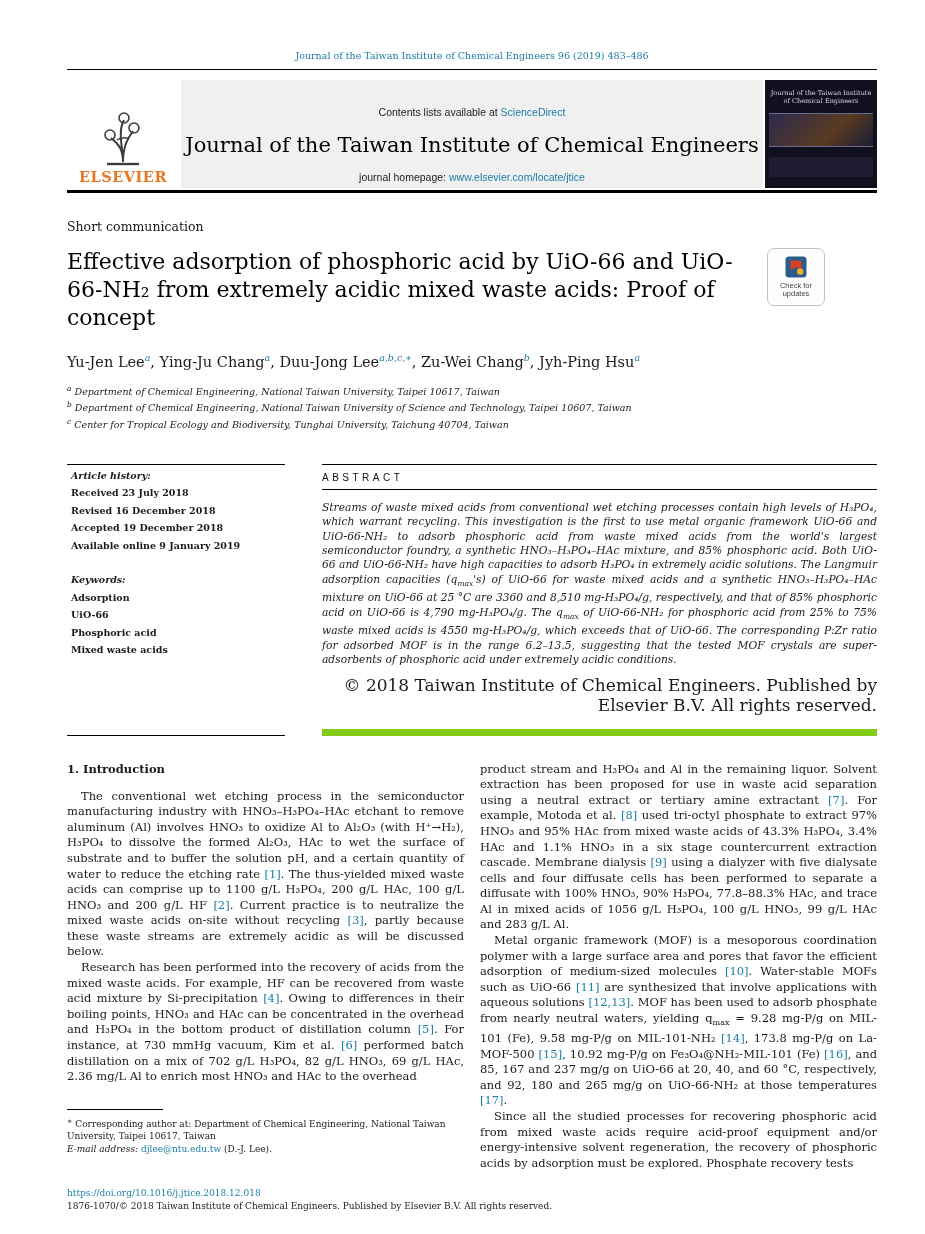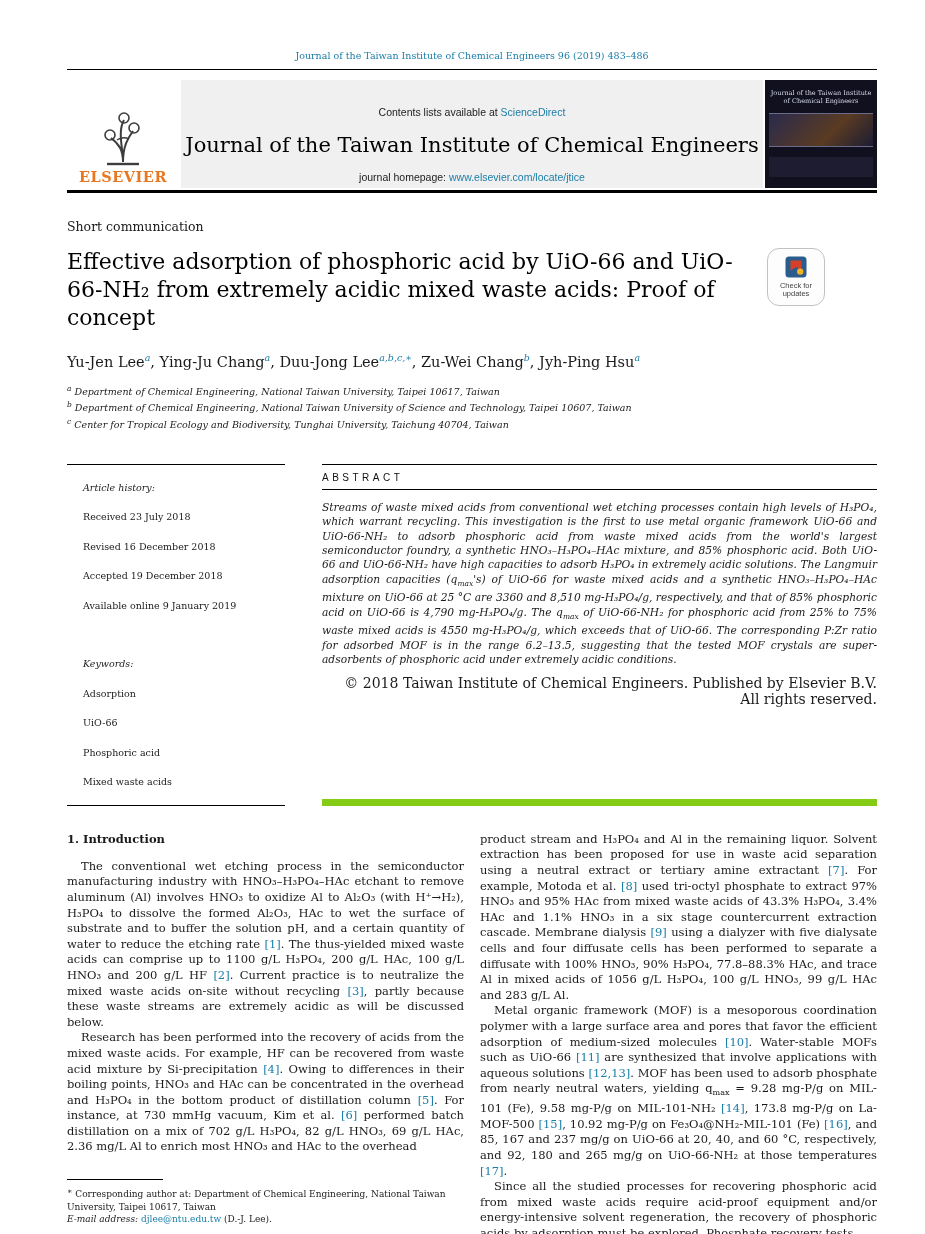--- a/index.html
+++ b/index.html
@@ -22,38 +22,38 @@
   .cover-box { width:112px; background:#11101e; position:relative; overflow:hidden; padding:5px 4px; }
   .cover-title { font-size:6.5px; line-height:8px; color:#d9dcef; text-align:center; margin-top:4px; }
   .cover-band { height:34px; margin-top:8px; background:linear-gradient(135deg,#2a2a4d,#5a3b22 60%,#1c1c33); border-top:1px solid #6a6a8a; border-bottom:1px solid #6a6a8a; }
   .cover-foot { height:20px; margin-top:10px; background:#1d1c30; }
 
   .thickrule { border-bottom:3px solid #000; margin-top:2px; }
 
   .article-type { font-size:12.5px; margin-top:26px; }
   .title-row { display:flex; margin-top:14px; }
   .article-title { font-size:22px; line-height:28px; font-weight:normal; color:#000; max-width:700px; margin:0; flex:1; }
-  .check-badge { width:58px; height:58px; border:1px solid #c2c2c2; border-radius:12px; align-self:flex-start;
+  .check-badge { width:58px; height:58px; border:1px solid #c2c2c2; border-radius:7px; align-self:flex-start;
                  display:flex; flex-direction:column; align-items:center; justify-content:center;
                  font-family:"Liberation Sans",sans-serif; font-size:7.5px; line-height:8.5px; color:#444; background:#fdfdfd; }
   .authors { font-size:14.5px; margin-top:20px; }
   .aff-sup { color:var(--link); font-size:9.5px; font-style:italic; }
   .affils { margin-top:12px; font-size:9.5px; line-height:13.5px; font-style:italic; }
   .affils sup { font-size:7.5px; }
 
   .info-section { display:flex; margin-top:32px; align-items:stretch; }
   .info-col { width:218px; margin-right:37px; border-top:1px solid #000; border-bottom:1px solid #000; }
   .abs-col  { flex:1; border-top:1px solid #000; border-bottom:7px solid #84cc16; }
   .col-head { font-family:"Liberation Sans",sans-serif; font-size:10px; letter-spacing:3.5px; word-spacing:7px; color:#111;
               padding:7px 0 6px; border-bottom:1px solid #000; margin-bottom:11px; }
-  .info-line { font-size:9.5px; line-height:13.5px; margin:16px; }
+  .info-line { font-size:9.5px; line-height:13.5px; margin:4px;font-weight:bold; }
   .italic { font-style:italic; }
   .info-gap { height:13px; }
   .abs-text { font-size:10.7px; line-height:14.4px; text-align:justify;font-style:italic; }
-  .abs-copyright { text-align:right; font-size:14px; margin:7px 0 14px; }
+  .abs-copyright { text-align:right; font-size:17px; margin:7px 0 14px; }
 
   .body-section { display:flex; margin-top:26px; }
   .col-left { width:397px; margin-right:16px; }
   .col-right { width:397px; }
   .sec-title { font-weight:bold; font-size:11.5px; margin:0 0 13px; }
   .para { font-size:11.5px; line-height:15.6px; text-align:justify; margin:0; }
   .indent { text-indent:14px; }
   .cite { color:var(--link); cursor:pointer; }
   sub.subm { font-size:70%; }
 

